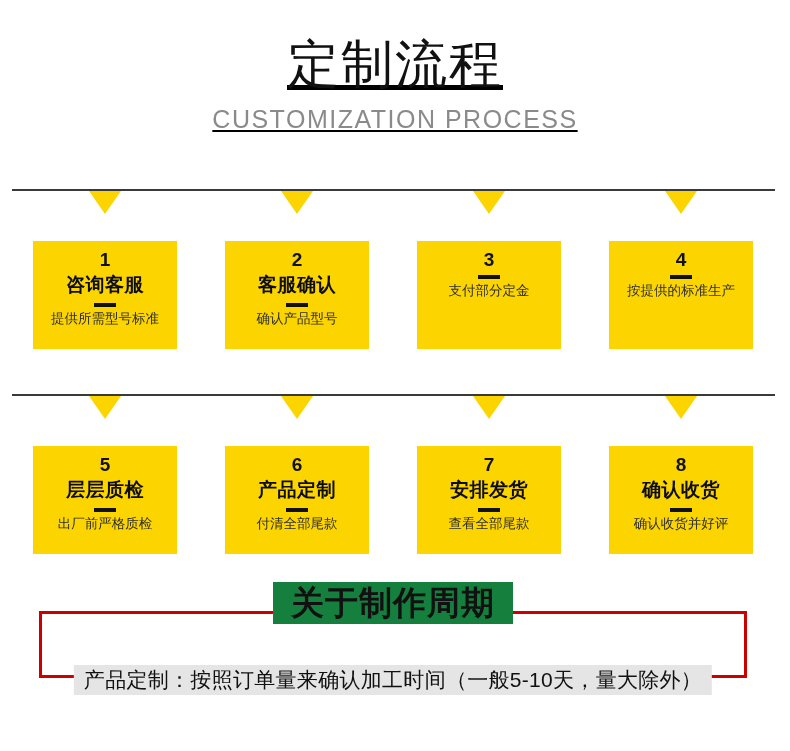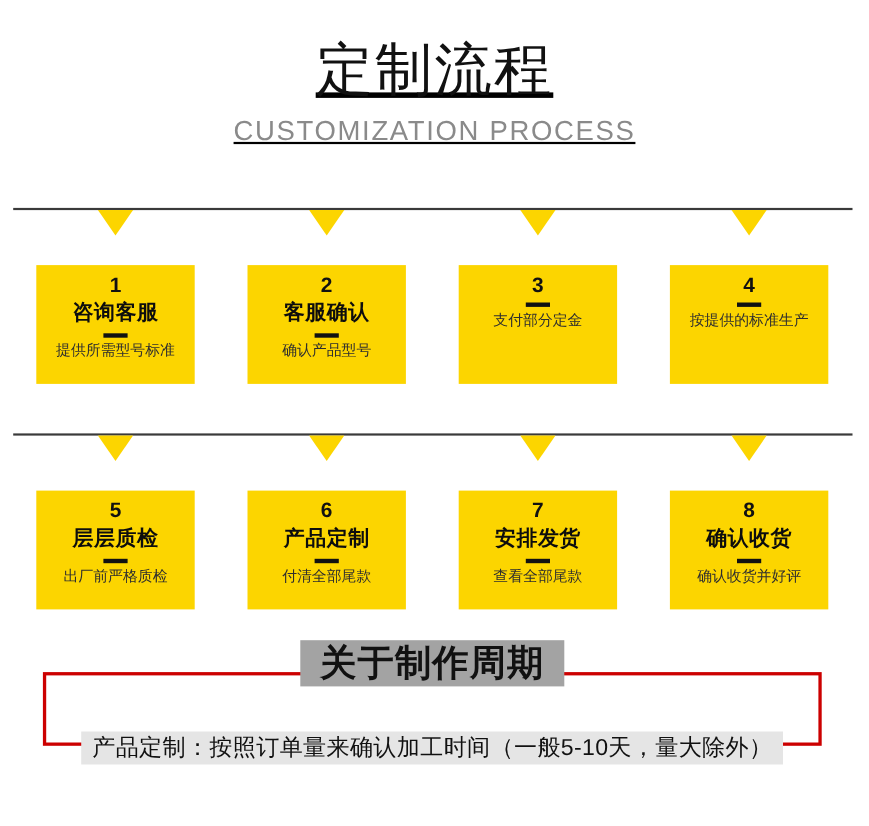--- a/index.html
+++ b/index.html
@@ -134,21 +134,21 @@
     position: absolute;
     inset: 0;
     border: 3px solid #cc0000;
     box-sizing: border-box;
   }
   .note-title {
     position: absolute;
     left: 50%;
     top: -29px;
     transform: translateX(-50%);
-    background: #a3a3a3;
+    background: #15803d;
     padding: 0 18px;
     font-size: 33px;
     line-height: 42px;
     font-weight: bold;
     color: #111111;
     white-space: nowrap;
     letter-spacing: 1px;
   }
   .note-body {
     position: absolute;

